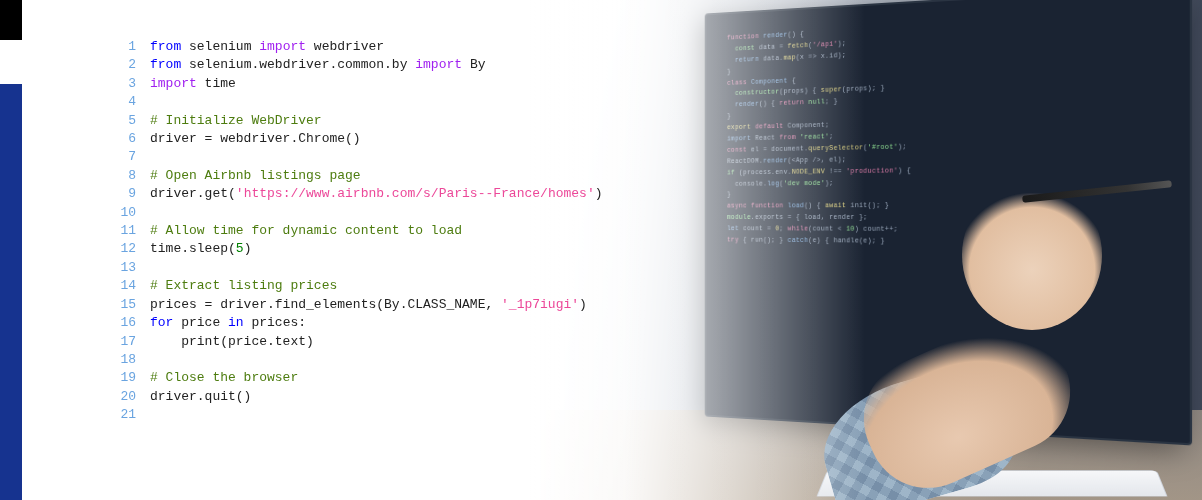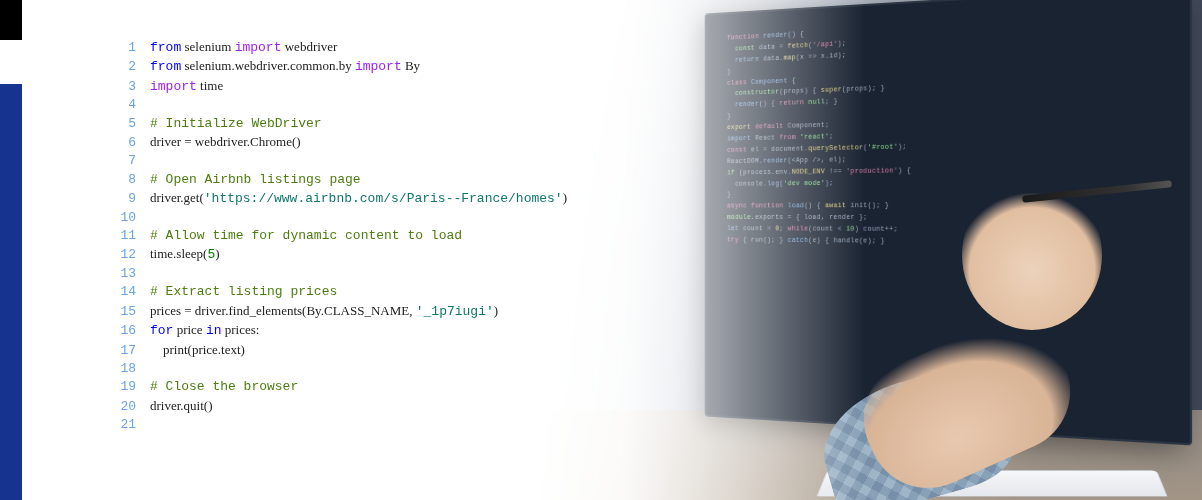--- a/index.html
+++ b/index.html
@@ -113,23 +113,23 @@
   display: inline-block;
   width: 28px;
   text-align: right;
   color: #6aa4e0;
   margin-right: 14px;
   user-select: none;
 }
 .kw  { color: #0000ff; }
 .kw2 { color: #a020f0; }
 .cm  { color: #4d7c0f; }
-.st  { color: #0f766e; }
+.st  { color: #ec4899; }
 .num { color: #008000; }
-.txt { color: #222; font-family: Liberation Serif, serif; }
+.txt { color: #222; }
 </style>
 </head>
 <body>
 
 <div class="bg-photo">
   <div class="desk"></div>
   <div class="monitor-stand"></div>
   <div class="monitor">
     <div class="screen-code">
       <span class="r">function</span> <span class="b">render</span>() {<br>

